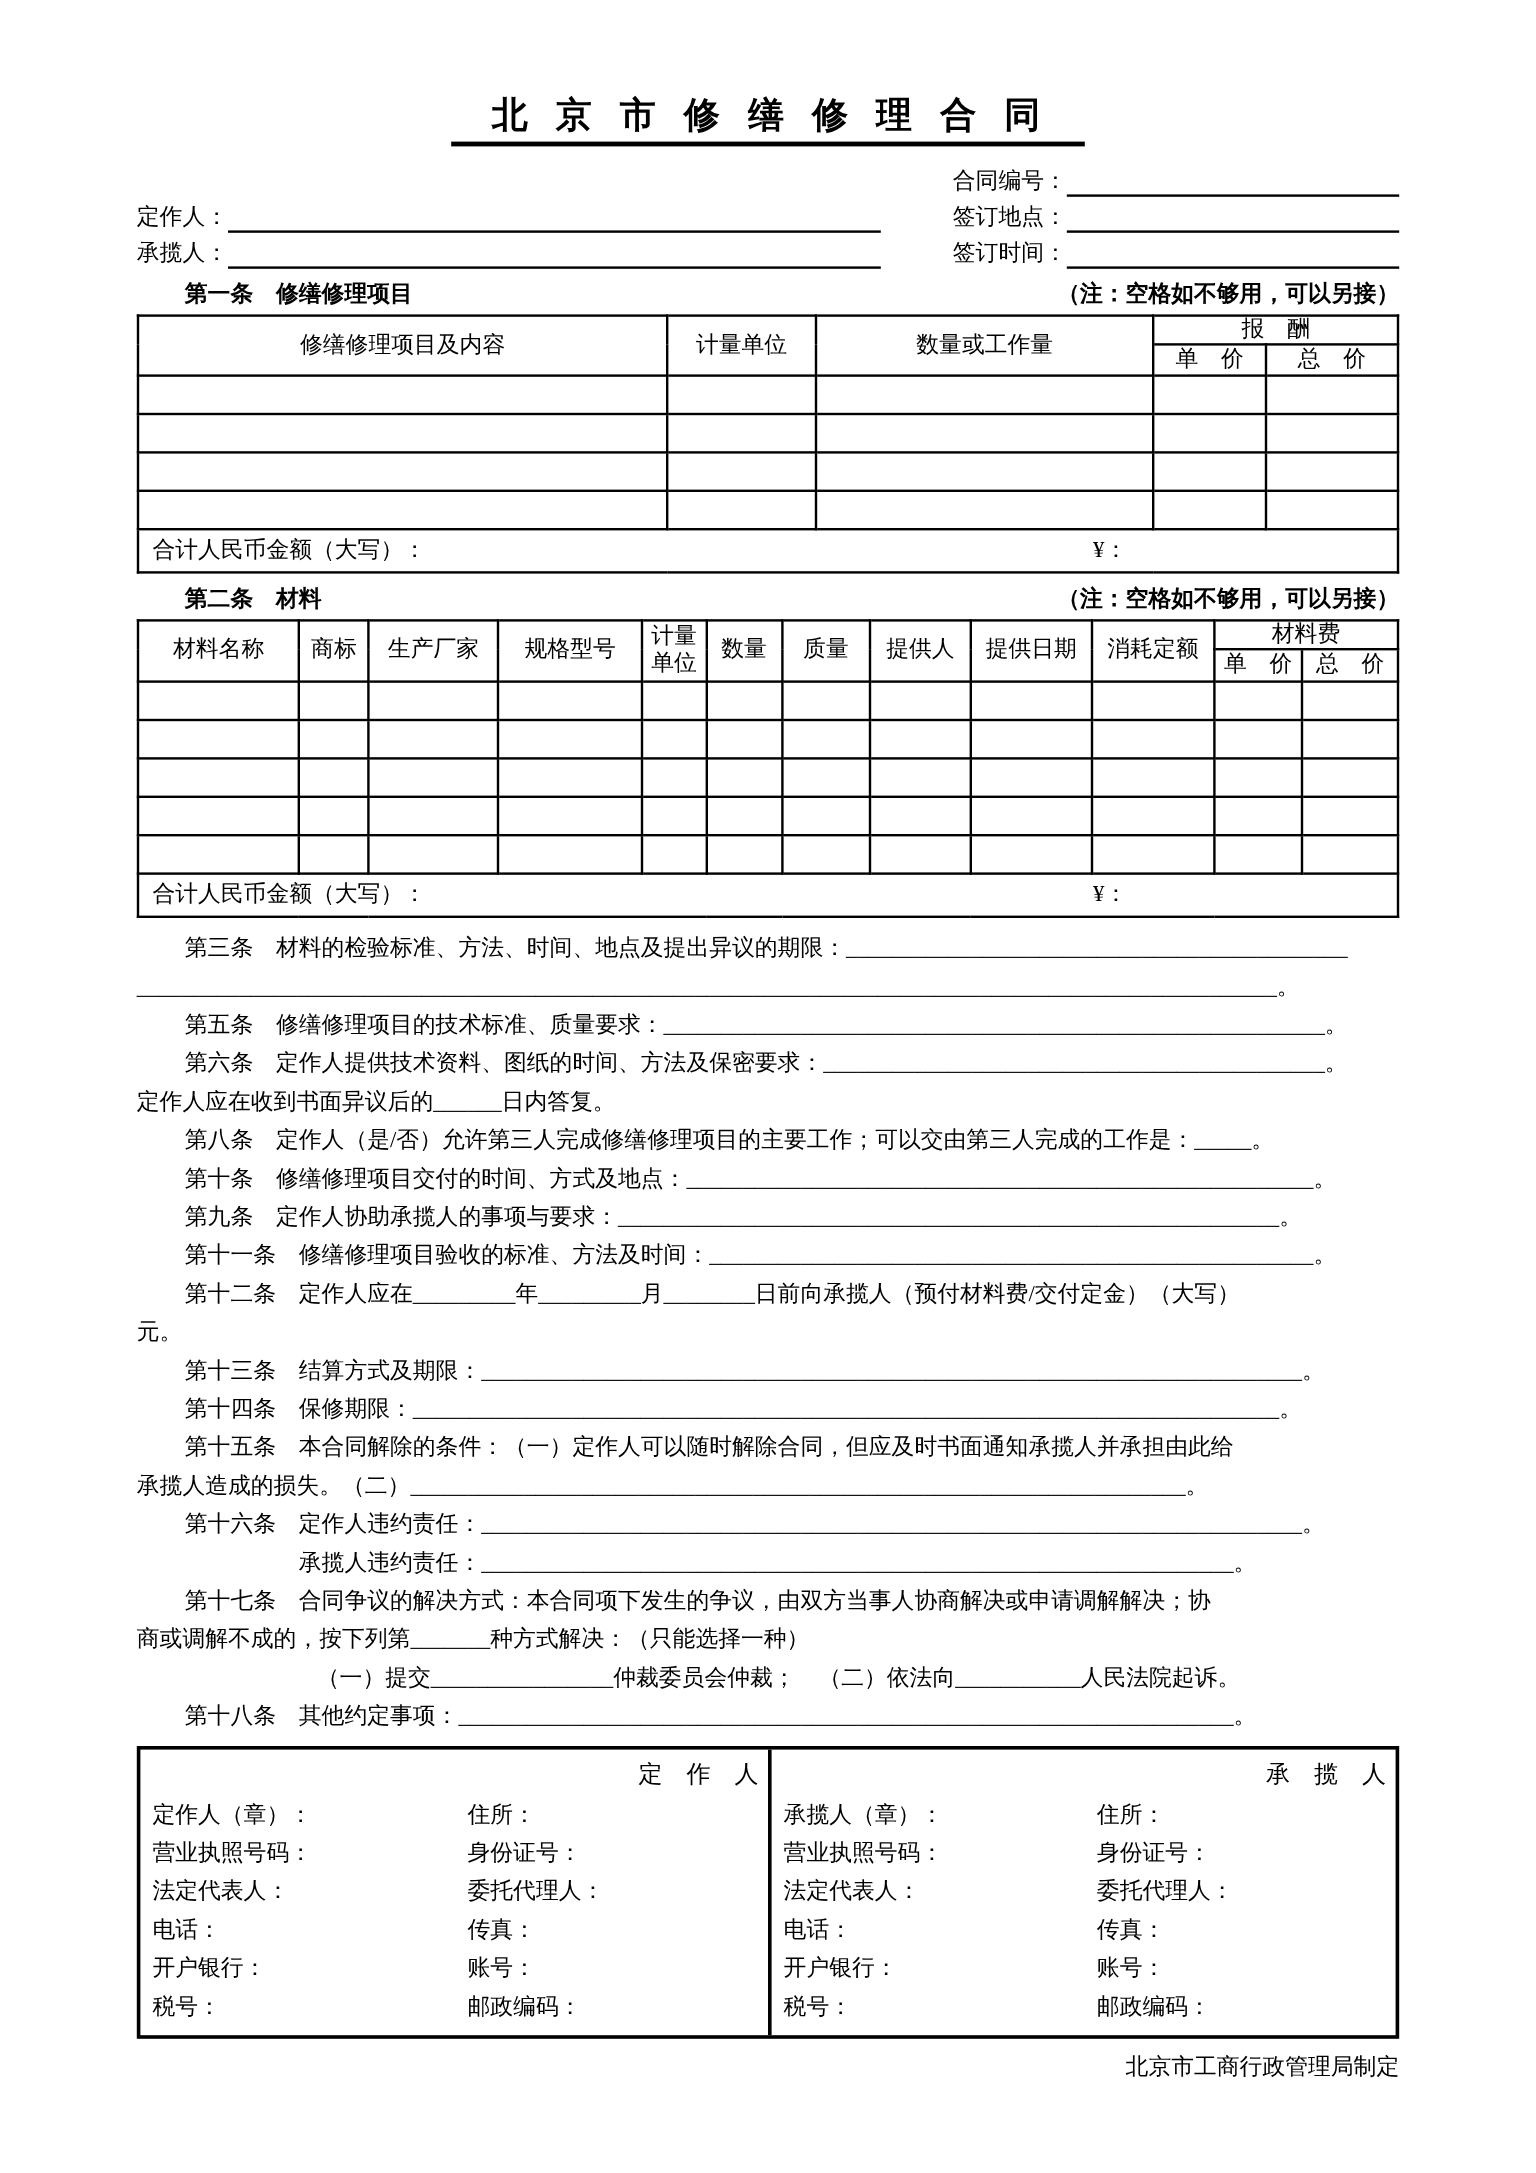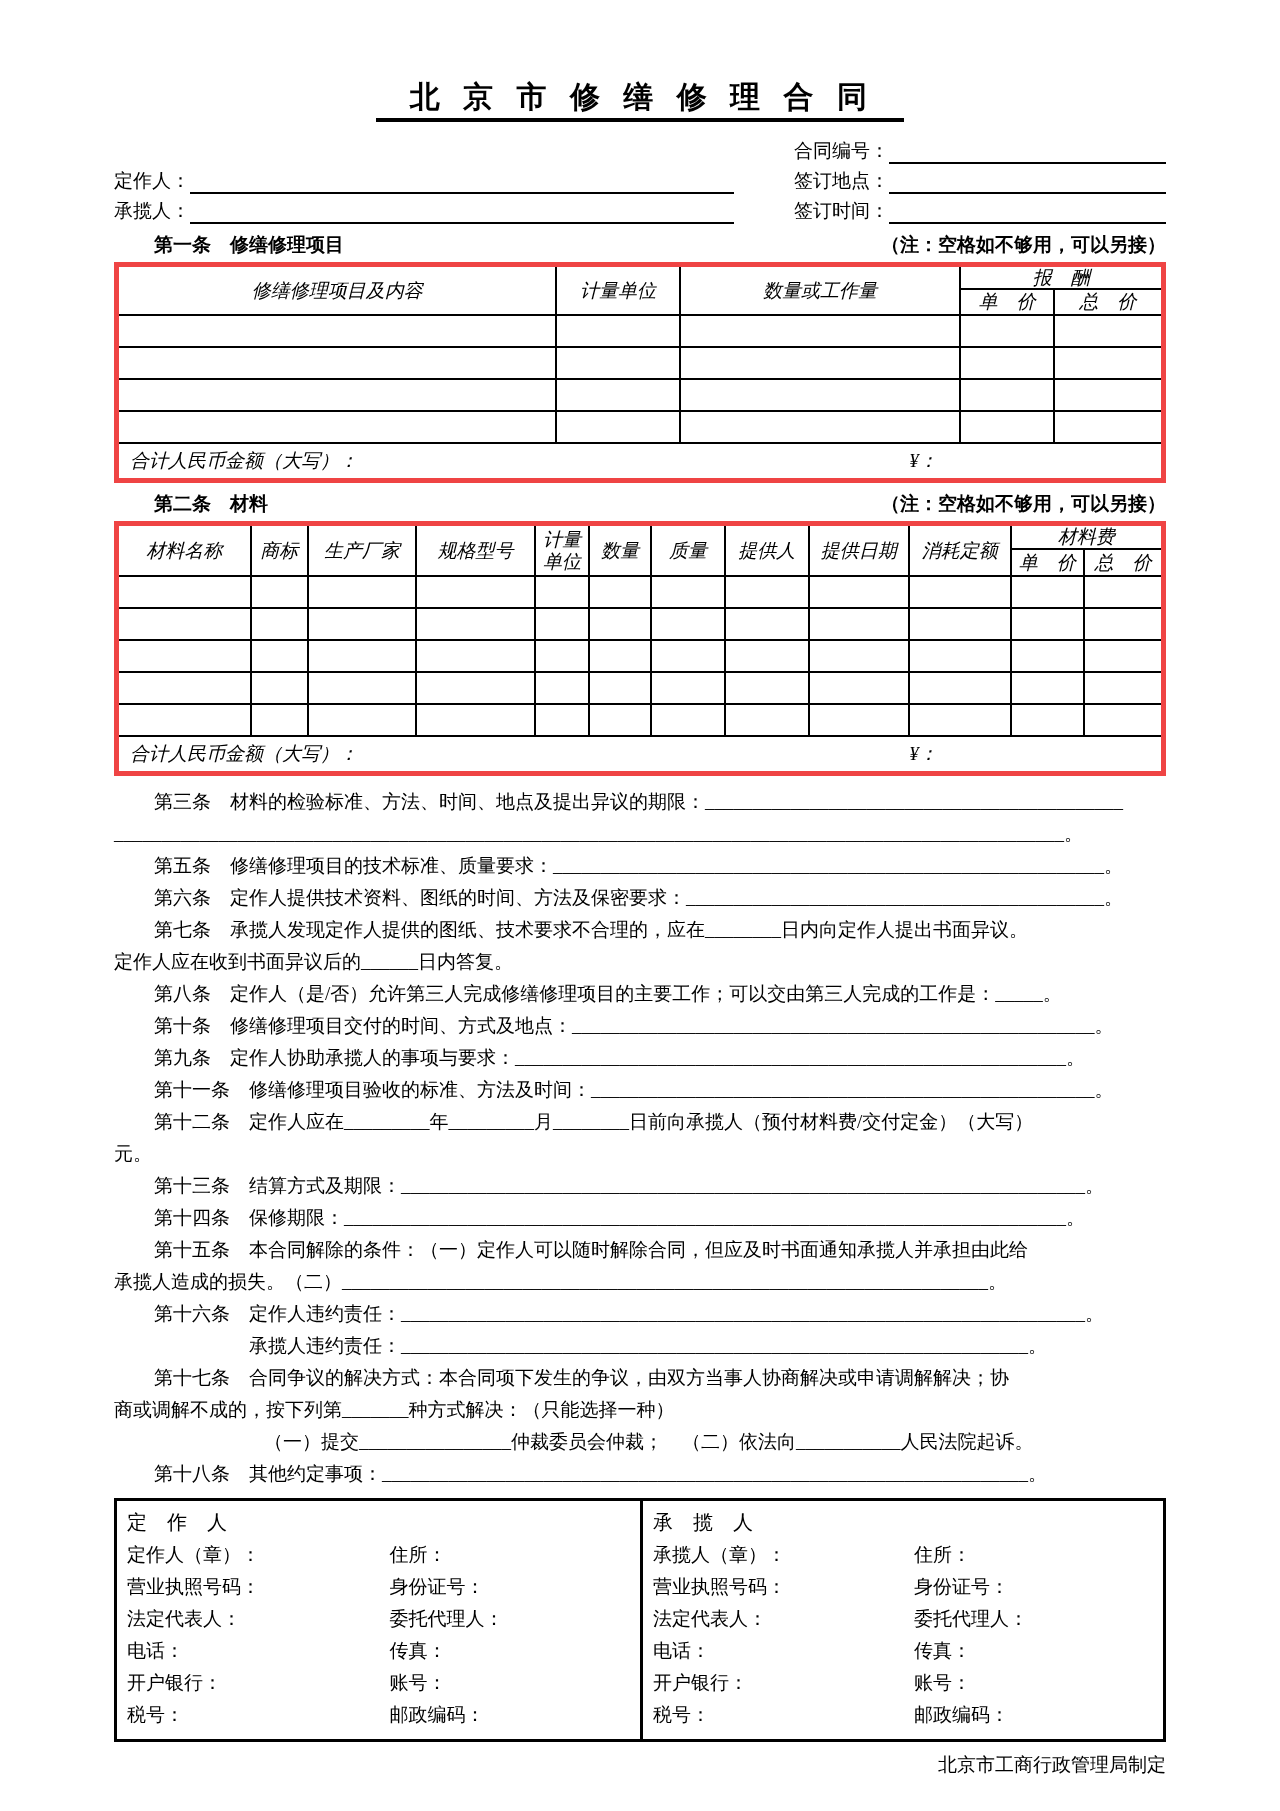--- a/index.html
+++ b/index.html
@@ -20,21 +20,21 @@
   .info-left{width:620px;align-items:flex-end;}
   .info-right{width:372px;}
   .blank{display:inline-block;border-bottom:2px solid #000;height:24px;}
   .blank.l{flex:1;}
   .blank.r{flex:1;}
   
   .sec-head{display:flex;justify-content:space-between;align-items:flex-end;margin:6px 0 4px 0;height:28px;}
   .sec-title{padding-left:40px;font-weight:bold;}
   .sec-note{font-family:"Liberation Sans","DejaVu Sans",sans-serif;font-weight:bold;font-size:19px;}
   
-  table.grid{border-collapse:collapse;width:100%;table-layout:fixed;border:5px solid #ef4444;font-style:italic;}
+  table.grid{border-collapse:collapse;width:100%;table-layout:fixed;border:1px solid #ef4444;}
   table.grid th,table.grid td{border:2px solid #000;padding:0 3px;font-weight:normal;
     text-align:center;vertical-align:middle;line-height:1.15;}
   table.grid thead th{font-size:19px;}
   .t1 tbody td{height:30px;}
   .t1 thead .h1{height:24px;}
   .t1 thead .h2{height:26px;}
   .t2 tbody td{height:30px;}
   .t2 thead .h1{height:24px;}
   .t2 thead .h2{height:27px;}
   .total-row td{height:34px;border:2px solid #000;padding:0;}
@@ -44,21 +44,21 @@
   .clauses{margin-top:10px;}
   .clause{margin:0;line-height:32px;word-break:break-all;overflow-wrap:anywhere;}
   .ind-1{text-indent:40px;}
   .ind-0{text-indent:0;}
   .ind-2{text-indent:135px;}
   .ind-3{text-indent:150px;}
   
   .sig-table{display:flex;border:3px solid #000;margin-top:8px;}
   .sig-half{width:50%;box-sizing:border-box;padding:4px 8px 8px 10px;}
   .sig-half.right{border-left:3px solid #000;}
-  .sig-title{text-align:left;height:34px;line-height:34px;font-size:20px;}
+  .sig-title{text-align:right;height:34px;line-height:34px;font-size:20px;}
   .sig-row{display:flex;height:32px;align-items:center;}
   .sig-cell{white-space:nowrap;}
   .sig-cell.c1{width:52%;}
   .sig-cell.c2{width:48%;}
   
   .footer-note{text-align:right;margin-top:10px;font-size:19px;}
 </style>
 </head>
 <body>
 
@@ -285,21 +285,20 @@
         </td>
       </tr>
     </tfoot>
   </table>
 
   <div class="clauses">
       <p class="clause ind-1">第三条　材料的检验标准、方法、时间、地点及提出异议的期限：____________________________________________</p>
       <p class="clause ind-0">____________________________________________________________________________________________________。</p>
       <p class="clause ind-1">第五条　修缮修理项目的技术标准、质量要求：__________________________________________________________。</p>
       <p class="clause ind-1">第六条　定作人提供技术资料、图纸的时间、方法及保密要求：____________________________________________。</p>
-      <p class="clause ind-1">第七条　承揽人发现定作人提供的图纸、技术要求不合理的，应在________日内向定作人提出书面异议。</p>
       <p class="clause ind-0">定作人应在收到书面异议后的______日内答复。</p>
       <p class="clause ind-1">第八条　定作人（是/否）允许第三人完成修缮修理项目的主要工作；可以交由第三人完成的工作是：_____。</p>
       <p class="clause ind-1">第十条　修缮修理项目交付的时间、方式及地点：_______________________________________________________。</p>
       <p class="clause ind-1">第九条　定作人协助承揽人的事项与要求：__________________________________________________________。</p>
       <p class="clause ind-1">第十一条　修缮修理项目验收的标准、方法及时间：_____________________________________________________。</p>
       <p class="clause ind-1">第十二条　定作人应在_________年_________月________日前向承揽人（预付材料费/交付定金）（大写）</p>
       <p class="clause ind-0">元。</p>
       <p class="clause ind-1">第十三条　结算方式及期限：________________________________________________________________________。</p>
       <p class="clause ind-1">第十四条　保修期限：____________________________________________________________________________。</p>
       <p class="clause ind-1">第十五条　本合同解除的条件：（一）定作人可以随时解除合同，但应及时书面通知承揽人并承担由此给</p>

